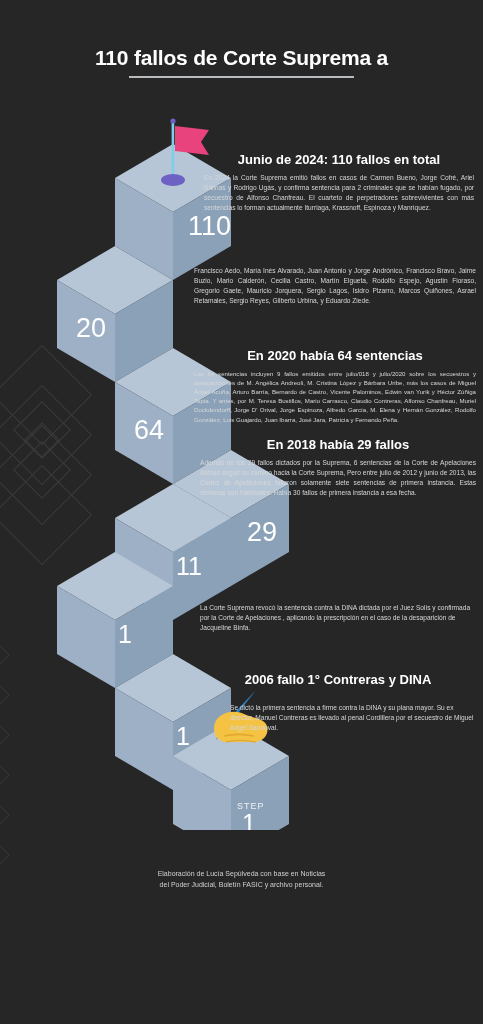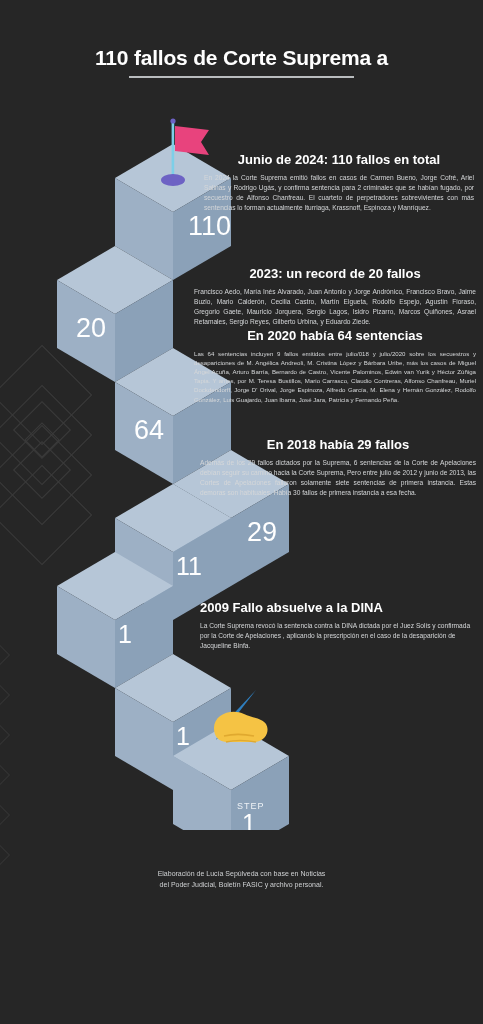--- a/index.html
+++ b/index.html
@@ -188,40 +188,42 @@
       <path d="M226 632 C234 630, 246 630, 256 632" fill="none" stroke="#e0a92f" stroke-width="1.4"></path>
     </g>
   </svg>
 
   <div class="block" style="left:204px; top:152px; width:270px;">
     <div class="ttl c">Junio de 2024: 110 fallos en total</div>
     <div class="body j">En 2024 la Corte Suprema emitió fallos en casos de Carmen Bueno, Jorge Cofré,  Ariel Salinas y Rodrigo Ugás, y confirma sentencia  para 2 criminales que se habían fugado, por secuestro de Alfonso Chanfreau. El cuarteto de perpetradores sobrevivientes con más sentencias lo forman actualmente Iturriaga, Krassnoff, Espinoza y Manríquez.</div>
   </div>
 
   <div class="block" style="left:194px; top:266px; width:282px;">
-    <div class="ttl c">2023:  un record de 20 fallos</div>
     <div class="body j">Francisco Aedo, María Inés Alvarado,  Juan Antonio y Jorge Andrónico, Francisco Bravo, Jaime Buzio, Mario Calderón, Cecilia Castro, Martín Elgueta, Rodolfo Espejo, Agustín Fioraso, Gregorio Gaete, Mauricio Jorquera, Sergio Lagos, Isidro Pizarro,  Marcos Quiñones, Asrael Retamales, Sergio Reyes, Gilberto Urbina, y Eduardo Ziede.</div>
   </div>
 
-  <div class="block" style="left:194px; top:328px; width:282px;">
+  <div class="block" style="left:194px; top:348px; width:282px;">
     <div class="ttl c">En 2020 había 64 sentencias</div>
     <div class="body j" style="font-size:6.1px; line-height:1.5;">Las 64 sentencias incluyen 9 fallos emitidos  entre julio/018 y julio/2020  sobre  los secuestros y desapariciones de M. Angélica Andreoli, M. Cristina López y Bárbara Uribe, más los casos de Miguel Ángel Acuña, Arturo Barría, Bernardo de Castro, Vicente Palominos, Edwin van Yurik y Héctor Zúñiga Tapia. Y antes, por M. Teresa Bustillos, Mario Carrasco, Claudio Contreras, Alfonso Chanfreau, Muriel Dockdendorff, Jorge D' Orival, Jorge Espinoza, Alfredo García, M. Elena y Hernán González, Rodolfo González, Luis Guajardo, Juan Ibarra, José Jara, Patricia  y Fernando Peña.</div>
   </div>
 
   <div class="block" style="left:200px; top:437px; width:276px;">
     <div class="ttl c">En 2018 había 29 fallos</div>
     <div class="body j">Además de los 29 fallos dictados por la Suprema,  6 sentencias de la Corte de Apelaciones debían  seguir su camino hacia la Corte Suprema,  Pero entre julio de 2012 y junio de 2013, las Cortes de Apelaciones fallaron solamente siete sentencias de primera instancia. Estas demoras son habituales. Había  30 fallos de primera instancia a esa fecha.</div>
   </div>
 
 
   <div class="block" style="left:200px; top:600px; width:276px;">
-    <div class="ttl">2009  Fallo absuelve a la DINA</div>
     <div class="body" style="margin-top:3px;">La Corte Suprema revocó la sentencia contra la DINA dictada por el Juez Solís y confirmada por la Corte de Apelaciones , aplicando la prescripción en el caso de la desaparición de Jacqueline Binfa.</div>
   </div>
 
+  <div class="block" style="left:200px; top:672px; width:276px;">
+    <div class="ttl c">2006 fallo 1° Contreras y DINA</div>
+    <div class="body" style="margin-top:14px; padding-left:30px;">Se dictó la primera sentencia a firme contra la DINA y su plana mayor. Su ex director, Manuel Contreras es llevado al penal  Cordillera por el secuestro de Miguel Angel Sandoval.</div>
+  </div>
 
 
   <div class="footer">
     <span>Elaboración de Lucía Sepúlveda con base en Noticias</span><br>
     <span>del Poder Judicial, Boletín FASIC y archivo personal.</span>
   </div>
 
 </div>
 
 </body></html>

